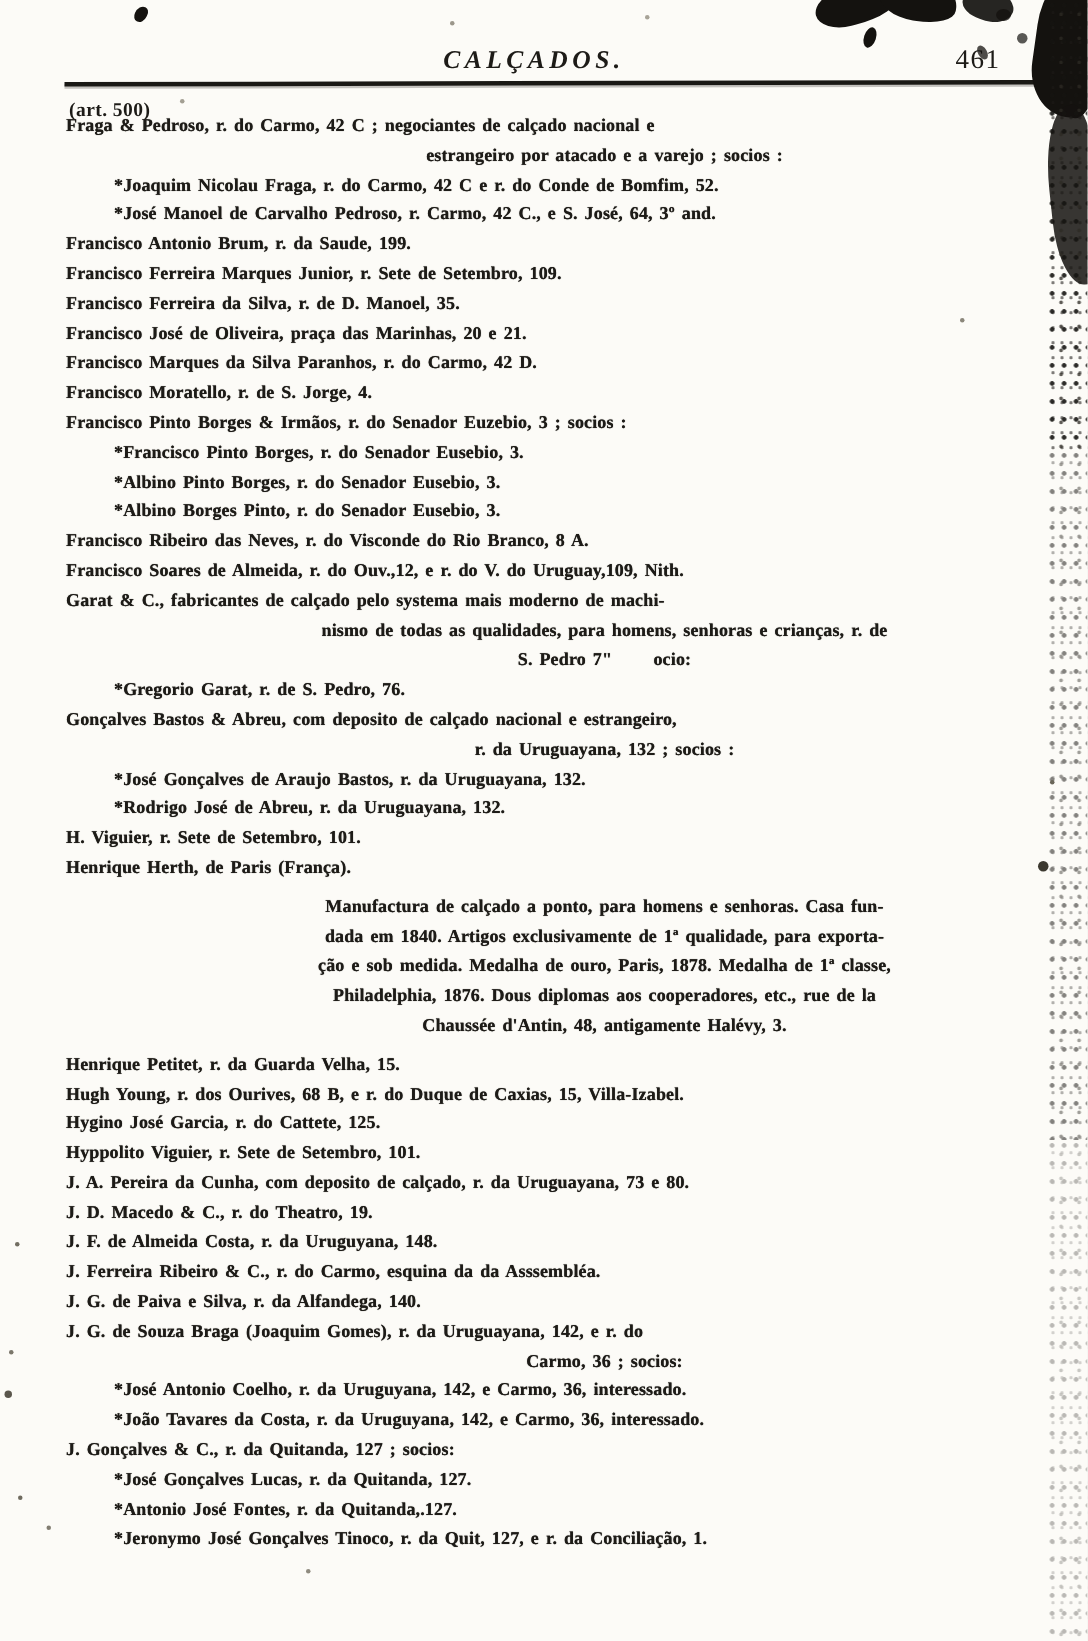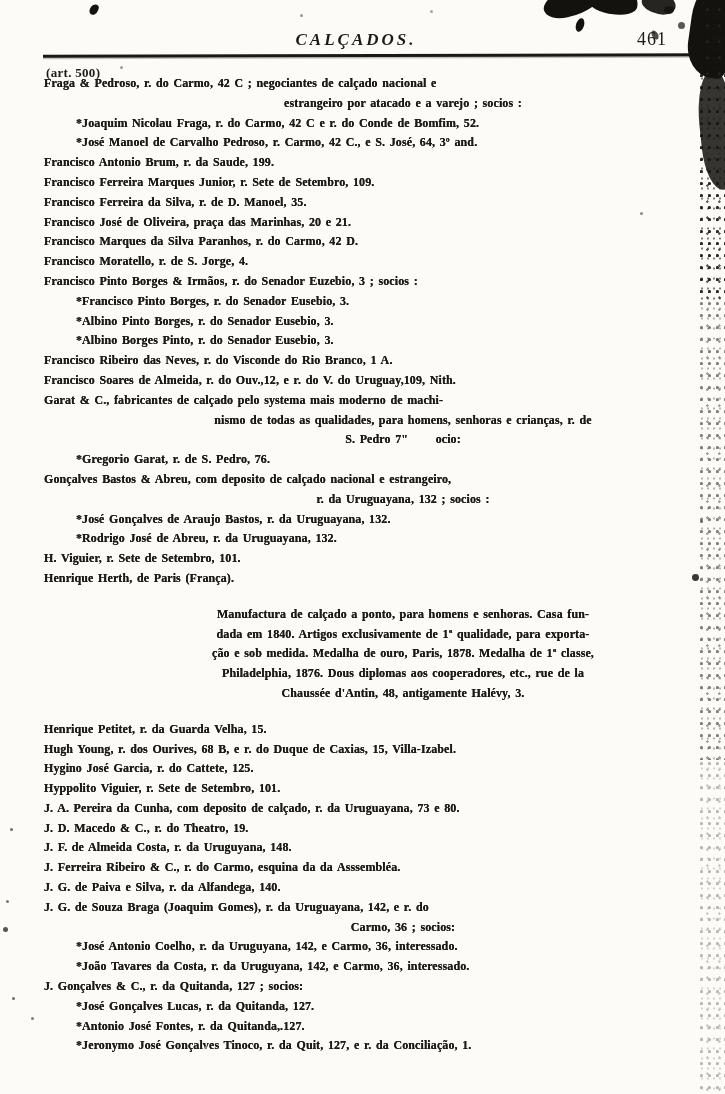--- a/index.html
+++ b/index.html
@@ -35,21 +35,21 @@
   .list{
     position:absolute;left:44px;top:74px;width:668px;
   }
   .line{
     font-size:12px;line-height:19.8px;font-weight:700;
     white-space:pre;letter-spacing:.1px;word-spacing:1.5px;
     text-shadow:0 0 .5px currentColor;
   }
   .line.i1{padding-left:32px;}
   .line.i2{padding-left:50px;text-align:center;}
-  .line.gap{margin-top:16px;}
+  .line.gap{margin-top:6px;}
   
   .smudge{position:absolute;background:#14120f;}
   .s1{left:543px;top:-10px;width:56px;height:26px;border-radius:45% 55% 60% 40%/55% 45% 50% 50%;transform:rotate(-14deg);}
   .s2{left:586px;top:-14px;width:52px;height:28px;border-radius:60% 40% 50% 50%/50% 60% 40% 55%;transform:rotate(9deg);}
   .s3{left:576px;top:18px;width:8px;height:14px;border-radius:50%;transform:rotate(18deg);}
   .s4{left:642px;top:-8px;width:34px;height:22px;border-radius:50% 50% 60% 40%;transform:rotate(22deg);opacity:.92;}
   .s5{left:664px;top:6px;width:10px;height:8px;border-radius:50%;opacity:.8;}
   .s6{left:678px;top:22px;width:7px;height:7px;border-radius:50%;opacity:.7;}
   .s7{left:690px;top:-18px;width:48px;height:96px;border-radius:55% 45% 35% 65%/45% 55% 60% 40%;transform:rotate(8deg);}
   .s8{left:700px;top:70px;width:34px;height:120px;border-radius:60% 40% 45% 55%/50% 50% 60% 40%;transform:rotate(-6deg);opacity:.85;}
@@ -105,21 +105,21 @@
       <div class="line i0">Francisco Antonio Brum, r. da Saude, 199.</div>
       <div class="line i0">Francisco Ferreira Marques Junior, r. Sete de Setembro, 109.</div>
       <div class="line i0">Francisco Ferreira da Silva, r. de D. Manoel, 35.</div>
       <div class="line i0">Francisco José de Oliveira, praça das Marinhas, 20 e 21.</div>
       <div class="line i0">Francisco Marques da Silva Paranhos, r. do Carmo, 42 D.</div>
       <div class="line i0">Francisco Moratello, r. de S. Jorge, 4.</div>
       <div class="line i0">Francisco Pinto Borges &amp; Irmãos, r. do Senador Euzebio, 3 ; socios :</div>
       <div class="line i1">*Francisco Pinto Borges, r. do Senador Eusebio, 3.</div>
       <div class="line i1">*Albino Pinto Borges, r. do Senador Eusebio, 3.</div>
       <div class="line i1">*Albino Borges Pinto, r. do Senador Eusebio, 3.</div>
-      <div class="line i0">Francisco Ribeiro das Neves, r. do Visconde do Rio Branco, 1 A.</div>
+      <div class="line i0">Francisco Ribeiro das Neves, r. do Visconde do Rio Branco, 8 A.</div>
       <div class="line i0">Francisco Soares de Almeida, r. do Ouv.,12, e r. do V. do Uruguay,109, Nith.</div>
       <div class="line i0">Garat &amp; C., fabricantes de calçado pelo systema mais moderno de machi-</div>
       <div class="line i2">nismo de todas as qualidades, para homens, senhoras e crianças, r. de</div>
       <div class="line i2">S. Pedro 7"      ocio:</div>
       <div class="line i1">*Gregorio Garat, r. de S. Pedro, 76.</div>
       <div class="line i0">Gonçalves Bastos &amp; Abreu, com deposito de calçado nacional e estrangeiro,</div>
       <div class="line i2">r. da Uruguayana, 132 ; socios :</div>
       <div class="line i1">*José Gonçalves de Araujo Bastos, r. da Uruguayana, 132.</div>
       <div class="line i1">*Rodrigo José de Abreu, r. da Uruguayana, 132.</div>
       <div class="line i0">H. Viguier, r. Sete de Setembro, 101.</div>

